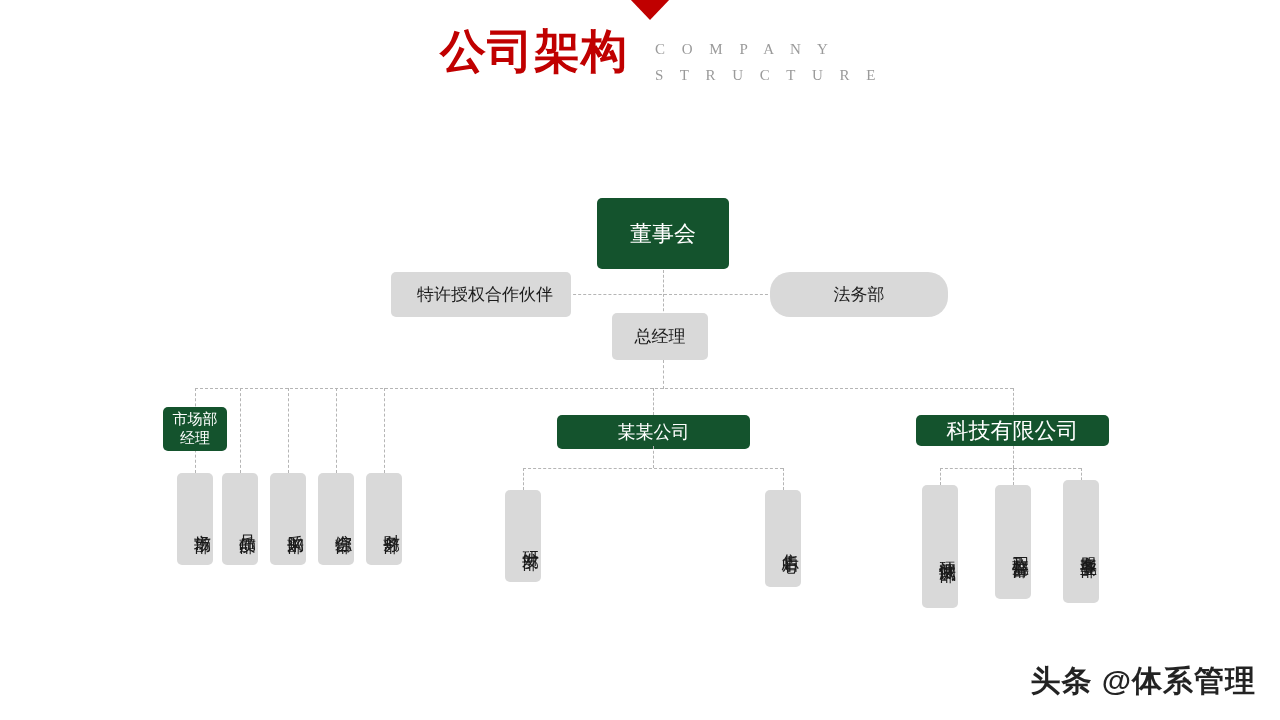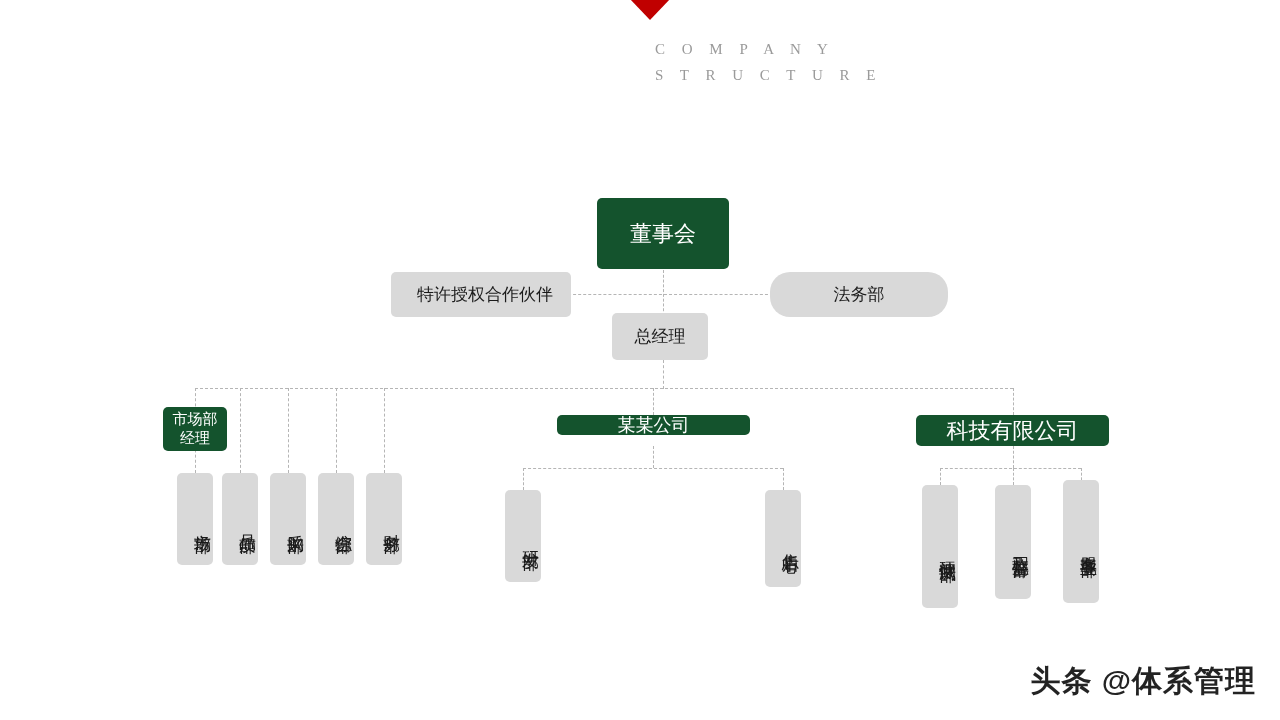--- a/index.html
+++ b/index.html
@@ -110,20 +110,21 @@
     white-space: nowrap;
     opacity: 0.92;
   }
 </style>
 </head>
 <body>
 
 <div id="stage">
 
   <div class="top-chevron"></div>
+  <div class="title-zh">公司架构</div>
   <div class="title-en">
     <div>C O M P A N Y</div>
     <div>S T R U C T U R E</div>
   </div>
 
   <div class="vline" style="left:663px; top:270px; height:46px;"></div>
 
   <div class="hline" style="left:563px; top:294px; width:210px;"></div>
 
   <div class="vline" style="left:663px; top:360px; height:29px;"></div>
@@ -149,21 +150,21 @@
     <span>经理</span>
   </div>
 
   <div class="node gray vert" style="left:177px; top:473px; width:36px; height:92px; font-size:17px;">市场部</div>
   <div class="node gray vert" style="left:222px; top:473px; width:36px; height:92px; font-size:17px;">品质部</div>
   <div class="node gray vert" style="left:270px; top:473px; width:36px; height:92px; font-size:17px;">采购部</div>
   <div class="node gray vert" style="left:318px; top:473px; width:36px; height:92px; font-size:17px;">综合部</div>
   <div class="node gray vert" style="left:366px; top:473px; width:36px; height:92px; font-size:17px;">财务部</div>
 
   <div class="vline" style="left:653px; top:388px; height:27px;"></div>
-  <div class="node red" style="left:557px; top:415px; width:193px; height:20px; font-size:18px;">某某公司</div>
+  <div class="node red" style="left:557px; top:415px; width:193px; height:34px; font-size:18px;">某某公司</div>
   <div class="vline" style="left:653px; top:446px; height:22px;"></div>
   <div class="hline" style="left:523px; top:468px; width:260px;"></div>
   <div class="vline" style="left:523px; top:468px; height:22px;"></div>
   <div class="vline" style="left:783px; top:468px; height:22px;"></div>
 
   <div class="node gray vert" style="left:505px; top:490px; width:36px; height:92px; font-size:17px;">研发部</div>
   <div class="node gray vert" style="left:765px; top:490px; width:36px; height:97px; font-size:17px;">售后中心</div>
 
   <div class="vline" style="left:1013px; top:388px; height:27px;"></div>
   <div class="node red" style="left:916px; top:415px; width:193px; height:31px; font-size:22px;">科技有限公司</div>

